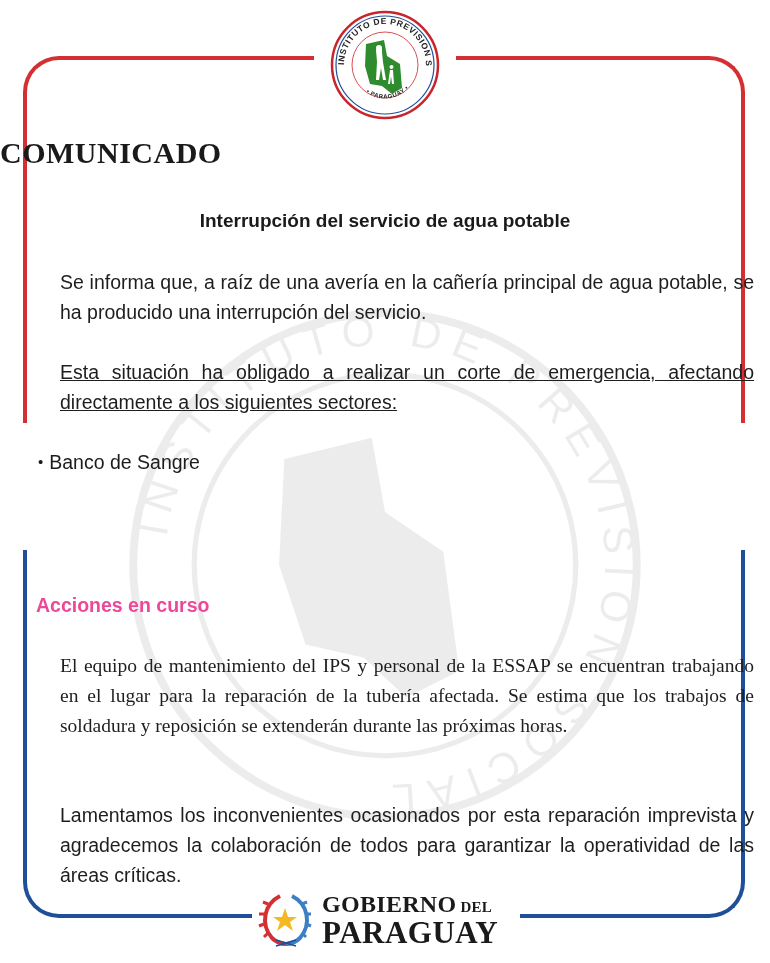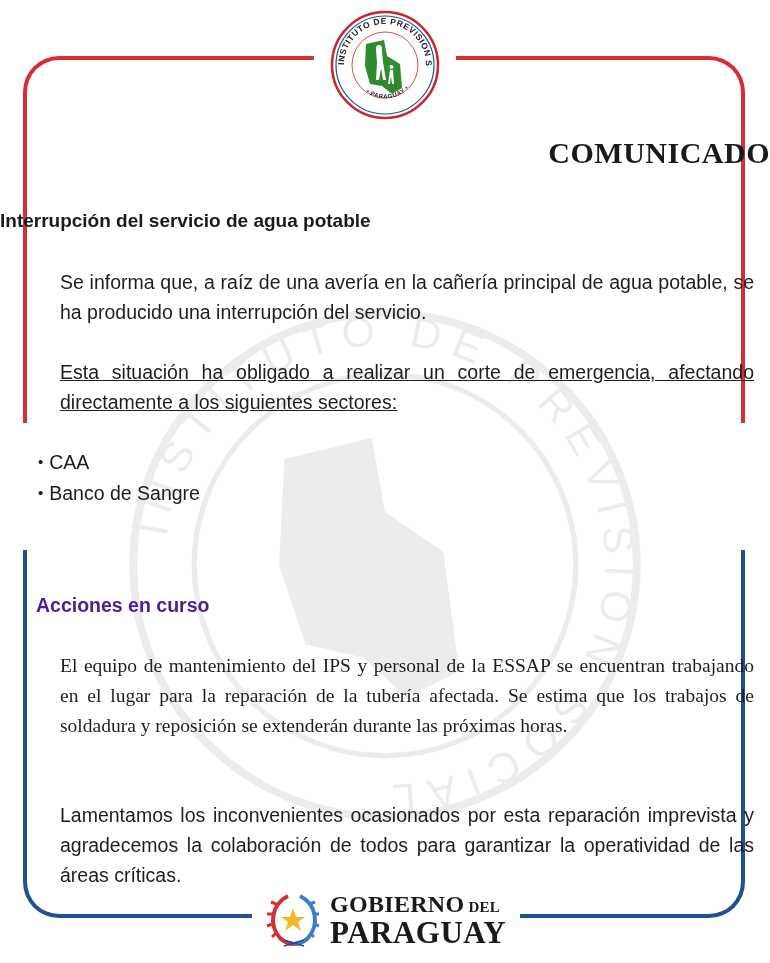--- a/index.html
+++ b/index.html
@@ -21,42 +21,42 @@
   .gap-top { position: absolute; left: 314px; top: 50px; width: 142px; height: 16px; background: #fff; }
   .gap-bottom { position: absolute; left: 252px; top: 908px; width: 268px; height: 16px; background: #fff; }
 
   
   .watermark { position: absolute; left: 120px; top: 300px; width: 530px; height: 530px; opacity: 0.07; pointer-events: none; }
 
   
   .seal { position: absolute; left: 330px; top: 10px; width: 110px; height: 110px; }
 
   .title {
-    position: absolute; left: 0; width: 770px; top: 136px; text-align: right;
+    position: absolute; left: 0; width: 770px; top: 136px; text-align: left;
     font-family: "Liberation Serif", "DejaVu Serif", serif; font-weight: bold;
     font-size: 30px; letter-spacing: 0.5px; color: #1a1a1a;
   }
   .subtitle {
-    position: absolute; left: 0; width: 770px; top: 210px; text-align: left;
+    position: absolute; left: 0; width: 770px; top: 210px; text-align: center;
     font-weight: bold; font-size: 19px; color: #1a1a1a;
   }
   .para {
     position: absolute; left: 36px; width: 694px; font-size: 19.5px; line-height: 30px;
     text-align: justify; color: #1e1e1e; margin-left: 24px;
   }
   .p1 { top: 267px; }
   .p2 { top: 357px; text-decoration: underline; }
   .list { position: absolute; left: 38px; top: 448px; margin: 0; padding: 0; list-style: none; font-size: 19.5px; line-height: 29.5px; }
   .list li::before { content: "•"; margin-right: 6px; font-size: 15px; position: relative; top: -2px; }
-  .h2 { position: absolute; left: 36px; top: 594px; font-weight: bold; font-size: 19.5px; color: #4c1d95; }
+  .h2 { position: absolute; left: 36px; top: 594px; font-weight: bold; font-size: 19.5px; color: #ec4899; }
   .p3 { top: 651px; font-family: Liberation Serif, serif; }
   .p4 { top: 800px; }
 
   
-  .gov-logo { position: absolute; left: 262px; top: 890px; width: 250px; height: 60px; }
+  .gov-logo { position: absolute; left: 254px; top: 890px; width: 250px; height: 60px; }
   .gov-emblem { position: absolute; left: 0; top: 0; width: 62px; height: 60px; }
   .gov-text { position: absolute; left: 68px; top: 2px; font-family: "Liberation Serif", "DejaVu Serif", serif; font-weight: bold; color: #1a1a1a; line-height: 1; }
   .gov-line1 { font-size: 24px; letter-spacing: 0.3px; }
   .gov-line1 .small { font-size: 15px; margin-left: 4px; }
   .gov-line2 { font-size: 31px; letter-spacing: 0.5px; margin-top: 1px; }
 </style>
 </head>
 <body>
 
 <svg class="watermark" viewBox="0 0 200 200">
@@ -97,21 +97,20 @@
   </text>
 </svg>
 
 <div class="title">COMUNICADO</div>
 <div class="subtitle">Interrupción del servicio de agua potable</div>
 
 <div class="para p1">Se informa que, a raíz de una avería en la cañería principal de agua potable, se ha producido una interrupción del servicio.</div>
 <div class="para p2">Esta situación ha obligado a realizar un corte de emergencia, afectando directamente a los siguientes sectores:</div>
 
 <ul class="list">
-  <li>CAA</li>
   <li>Banco de Sangre</li>
 </ul>
 
 <div class="h2">Acciones en curso</div>
 <div class="para p3">El equipo de mantenimiento del IPS y personal de la ESSAP se encuentran trabajando en el lugar para la reparación de la tubería afectada. Se estima que los trabajos de soldadura y reposición se extenderán durante las próximas horas.</div>
 <div class="para p4">Lamentamos los inconvenientes ocasionados por esta reparación imprevista y agradecemos la colaboración de todos para garantizar la operatividad de las áreas críticas.</div>
 
 <div class="gov-logo">
   <svg class="gov-emblem" viewBox="0 0 62 60">
     <path d="M26 6 C10 14 6 34 18 48 C22 52 28 54 32 54" fill="none" stroke="#d42f33" stroke-width="4"></path>

